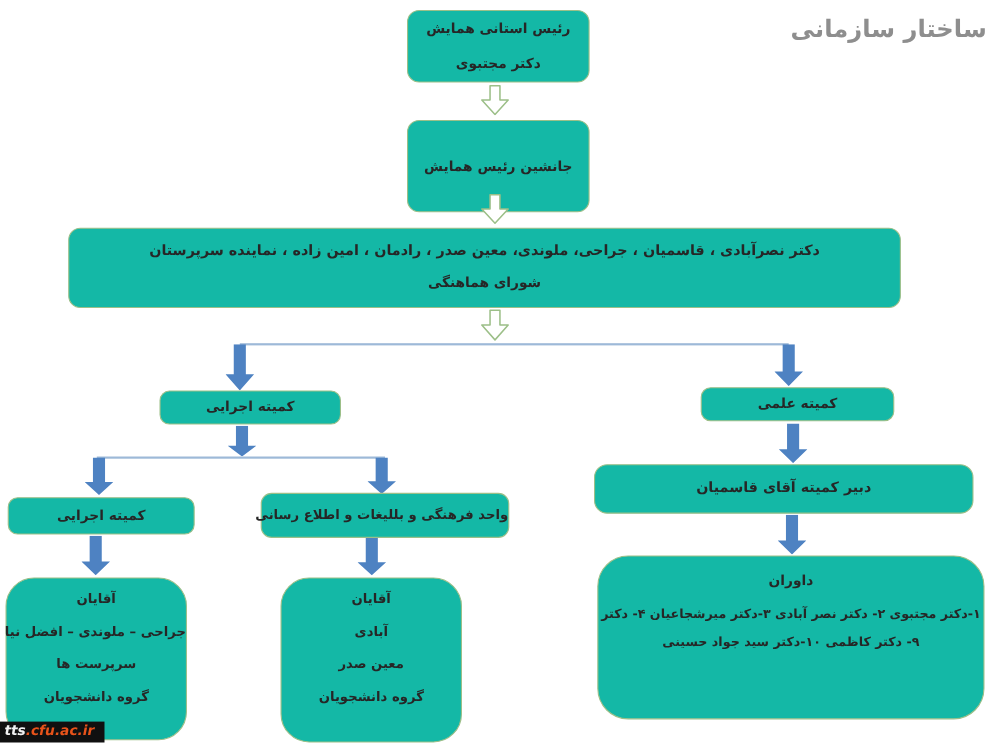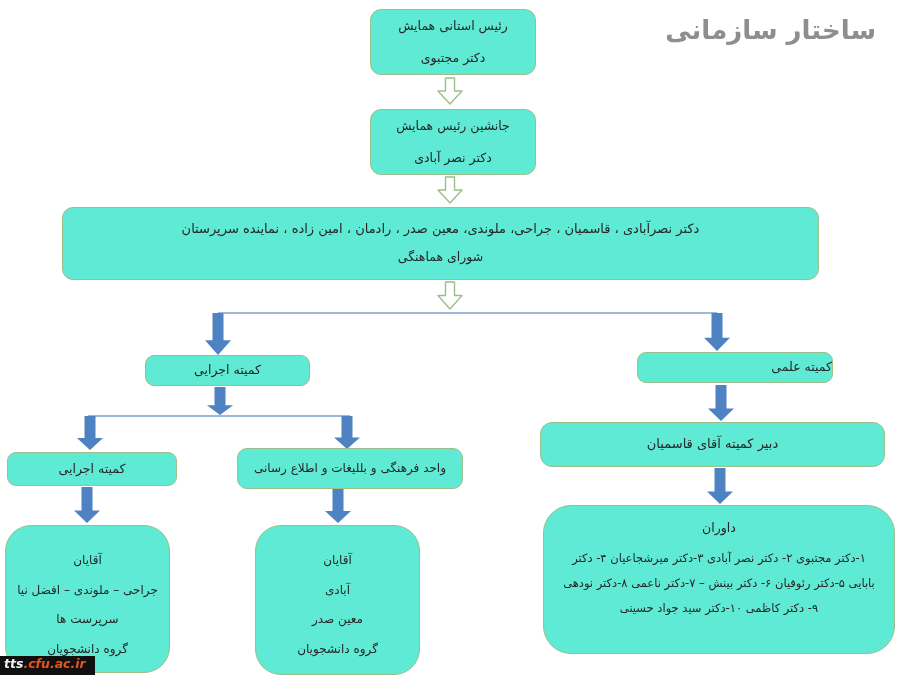--- a/index.html
+++ b/index.html
@@ -12,38 +12,38 @@
     --watermark-prefix:#f2f2f2;
     --watermark-suffix:#e8531a;
   }
   html,body{margin:0;padding:0;background:#fff;}
   .stage{
     position:relative;width:900px;height:681px;background:#ffffff;
     font-family:"DejaVu Sans",sans-serif;direction:rtl;overflow:hidden;
     color:var(--text);
   }
   .page-title{
-    position:absolute;top:15px;right:24px;
-    font-size:26px;font-weight:700;color:var(--title-gray);
+    position:absolute;top:15px;right:3px;
+    font-size:22px;font-weight:700;color:var(--title-gray);
     letter-spacing:0.5px;
   }
   .box{
-    position:absolute;background:#5eead4;
+    position:absolute;background:#14b8a6;
     border:1.5px solid var(--box-border);border-radius:11px;
     display:flex;flex-direction:column;align-items:center;justify-content:center;
-    text-align:center;font-weight:400;font-size:12.5px;line-height:1.3;
+    text-align:center;font-weight:700;font-size:12.5px;line-height:1.3;
     box-sizing:border-box;
   }
   .box .bl{width:100%;white-space:nowrap;}
   .two-line{gap:15px;}
   .council{gap:11px;padding:0 12px;}
   .council .bl.names{font-size:13px;}
   .small-label{font-size:12.5px;border-radius:9px;}
   .culture{font-size:12px;border-radius:10px;}
-  .members{justify-content:flex-start;padding-top:27px;gap:14px;border-radius:26px;font-size:12px;}
+  .members{justify-content:flex-start;padding-top:11px;gap:14px;border-radius:26px;font-size:12px;}
   .secretary{font-size:13px;border-radius:12px;}
   .judges{justify-content:flex-start;padding-top:14px;border-radius:28px;}
   .judges .jtitle{margin-bottom:10px;white-space:nowrap;}
   .judges .jline{line-height:25px;font-size:11.5px;white-space:nowrap;}
   .hollow-arrow{position:absolute;}
   .hollow-arrow path{fill:#ffffff;stroke:var(--box-border);stroke-width:1.4;stroke-linejoin:round;}
   .solid-arrow{position:absolute;}
   .solid-arrow path{fill:var(--arrow-blue);}
   .connector{position:absolute;height:1.6px;background:var(--connector);}
   .watermark{
@@ -66,23 +66,22 @@
 
   <div class="box two-line" style="left:370px;top:9px;width:166px;height:66px;">
     <div class="bl">رئیس استانی همایش</div>
     <div class="bl">دکتر مجتبوی</div>
   </div>
 
   <svg class="hollow-arrow" style="left:437px;top:77px;" width="26" height="28" viewBox="0 0 26 28">
     <path d="M8.5 1 H17.5 V14 H25 L13 27 L1 14 H8.5 Z"></path>
   </svg>
 
-  <div class="box two-line" style="left:370px;top:109px;width:166px;height:66px;">
+  <div class="box two-line" style="left:370px;top:109px;width:166px;height:84px;">
     <div class="bl">جانشین رئیس همایش</div>
-    <div class="bl">دکتر نصر آبادی</div>
   </div>
 
   <svg class="hollow-arrow" style="left:437px;top:176px;" width="26" height="28" viewBox="0 0 26 28">
     <path d="M8.5 1 H17.5 V14 H25 L13 27 L1 14 H8.5 Z"></path>
   </svg>
 
   <div class="box council" style="left:62px;top:207px;width:757px;height:73px;">
     <div class="bl names">دکتر نصرآبادی ، قاسمیان ، جراحی، ملوندی، معین صدر ، رادمان ، امین زاده ، نماینده سرپرستان</div>
     <div class="bl">شورای هماهنگی</div>
   </div>
@@ -97,21 +96,21 @@
     <path d="M7.5 0 H18.5 V26 H26 L13 40 L0 26 H7.5 Z"></path>
   </svg>
   <svg class="solid-arrow" style="left:704px;top:313px;" width="26" height="38" viewBox="0 0 26 40" preserveAspectRatio="none">
     <path d="M7.5 0 H18.5 V26 H26 L13 40 L0 26 H7.5 Z"></path>
   </svg>
 
   <div class="box small-label" style="left:145px;top:355px;width:165px;height:31px;">
     <div class="bl">کمیته اجرایی</div>
   </div>
 
-  <div class="box small-label" style="left:637px;top:352px;width:196px;height:31px;text-align:right;">
+  <div class="box small-label" style="left:637px;top:352px;width:176px;height:31px;">
     <div class="bl">کمیته علمی</div>
   </div>
 
   <svg class="solid-arrow" style="left:207px;top:387px;" width="26" height="28" viewBox="0 0 26 40" preserveAspectRatio="none">
     <path d="M7.5 0 H18.5 V26 H26 L13 40 L0 26 H7.5 Z"></path>
   </svg>
   <div class="connector" style="left:88px;top:415px;width:262px;"></div>
   <svg class="solid-arrow" style="left:77px;top:416px;" width="26" height="34" viewBox="0 0 26 40" preserveAspectRatio="none">
     <path d="M7.5 0 H18.5 V26 H26 L13 40 L0 26 H7.5 Z"></path>
   </svg>
@@ -156,21 +155,20 @@
     <div class="bl">دبیر کمیته آقای قاسمیان</div>
   </div>
 
   <svg class="solid-arrow" style="left:707px;top:468px;" width="26" height="36" viewBox="0 0 26 40" preserveAspectRatio="none">
     <path d="M7.5 0 H18.5 V26 H26 L13 40 L0 26 H7.5 Z"></path>
   </svg>
 
   <div class="box judges" style="left:543px;top:505px;width:352px;height:149px;">
     <div class="bl jtitle">داوران</div>
     <div class="bl jline">۱-دکتر مجتبوی ۲- دکتر نصر آبادی ۳-دکتر میرشجاعیان ۴- دکتر</div>
-    <div class="bl jline">بابایی ۵-دکتر رئوفیان ۶- دکتر بینش – ۷-دکتر ناعمی ۸-دکتر نودهی</div>
     <div class="bl jline">۹- دکتر کاظمی ۱۰-دکتر سید جواد حسینی</div>
   </div>
 
   <div class="watermark">
     <span class="wm-prefix">tts</span>
       <span class="wm-suffix">.cfu.ac.ir</span>
   </div>
 
 </div>
 

